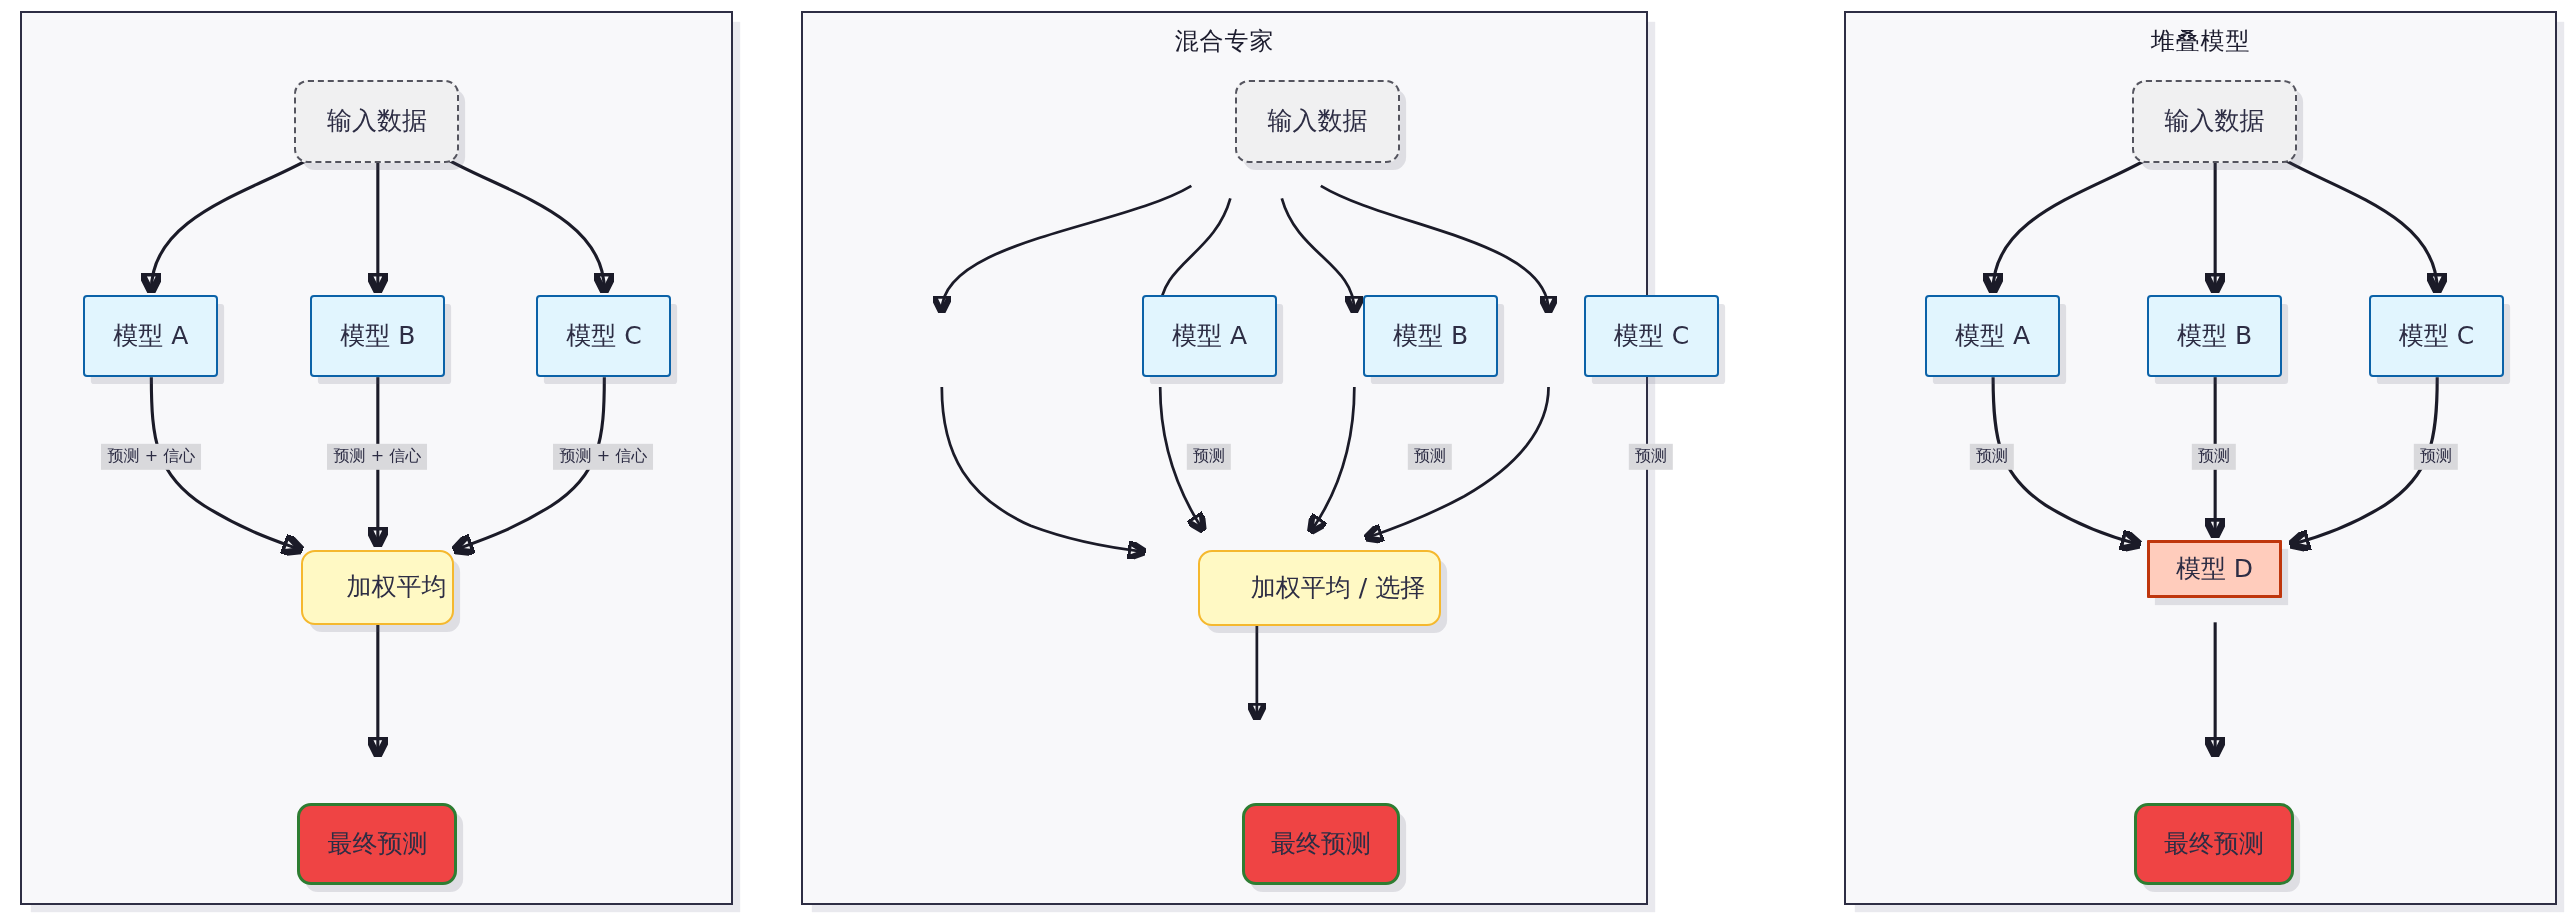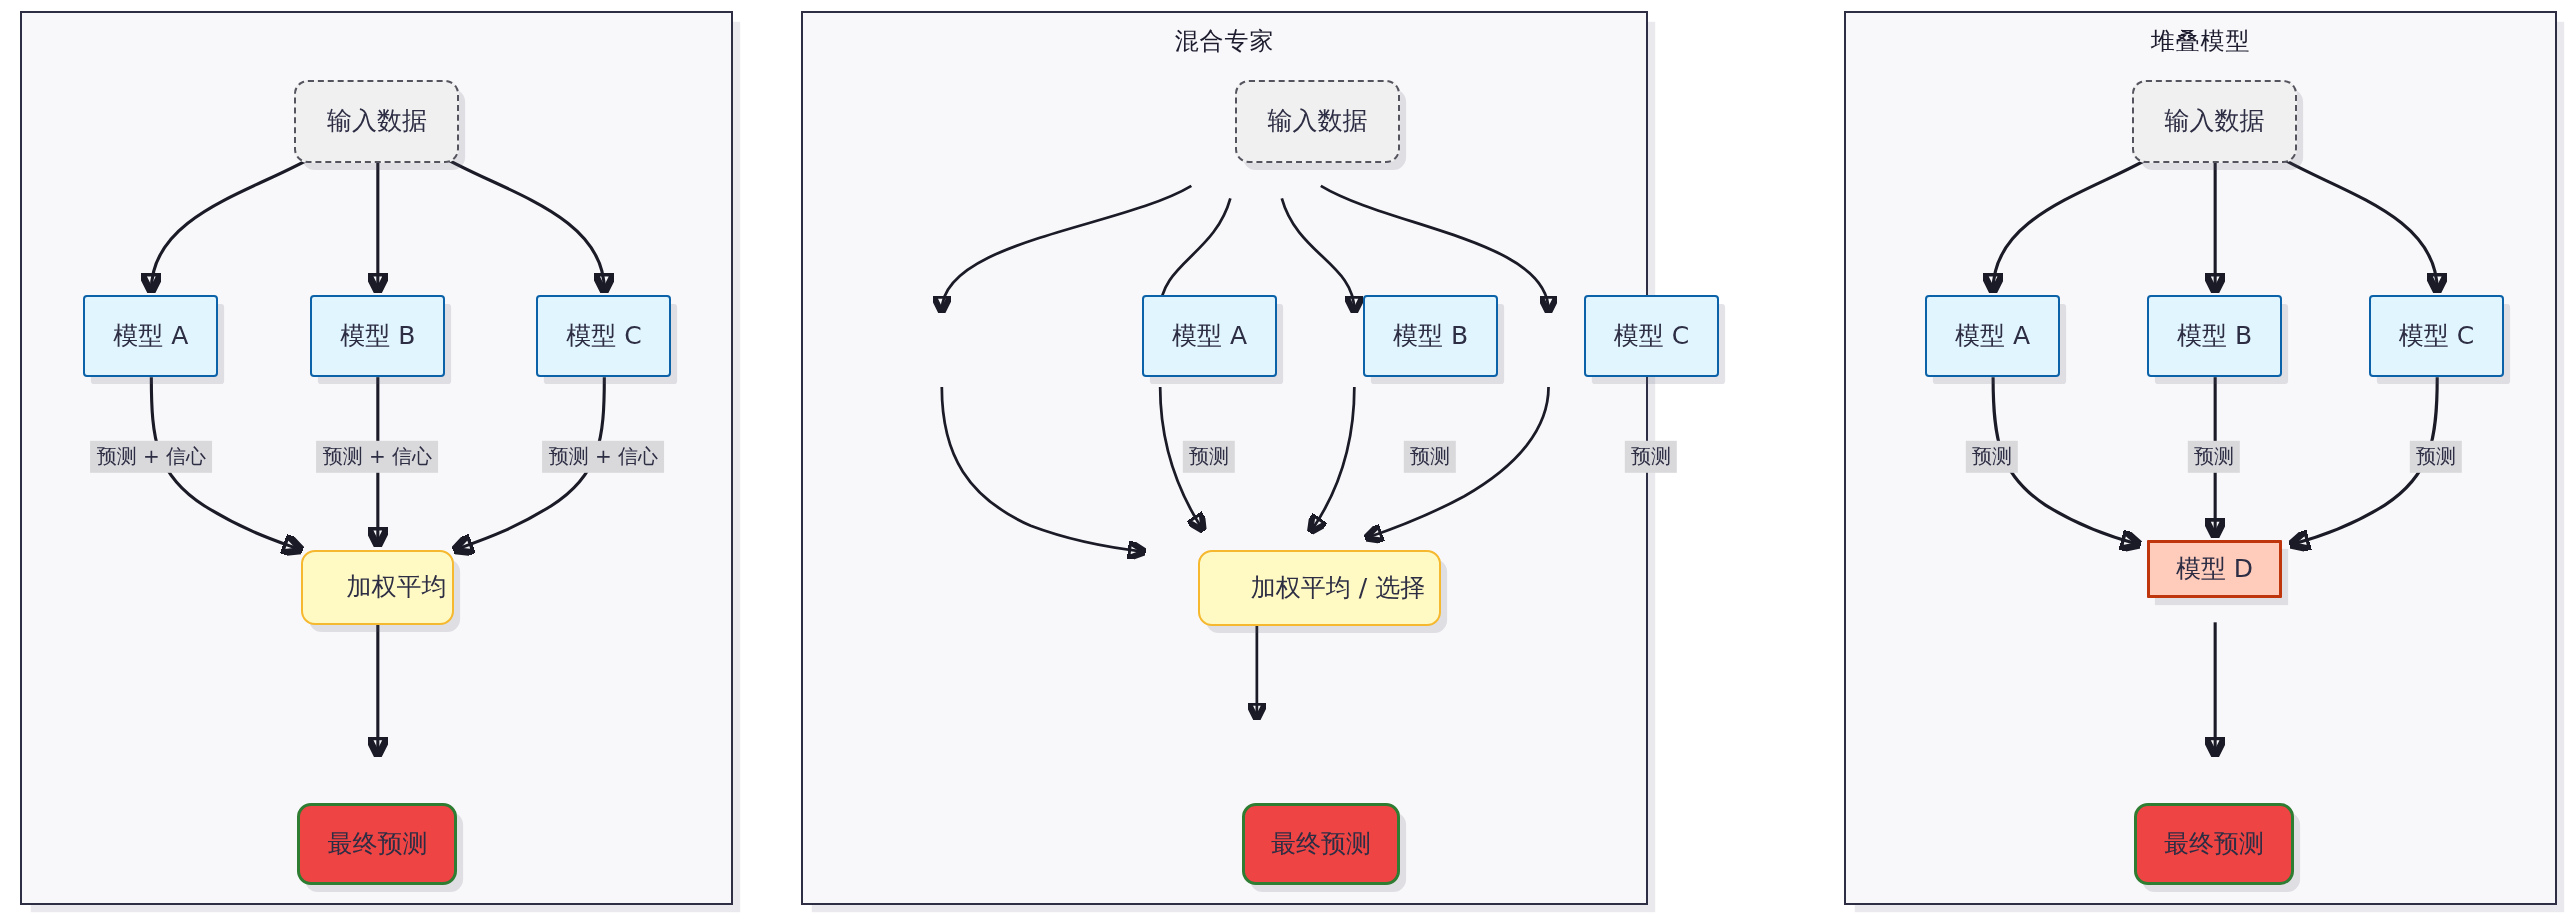--- a/index.html
+++ b/index.html
@@ -38,21 +38,21 @@
     background:#ffccbc;border:3.5px solid #bf360c;border-radius:0.9px;
   }
   .node-combine{
     background:#fff9c4;border:2.2px solid #f5b82e;border-radius:14px;padding-left:37px;
   }
   .node-final{
     background:#ef4444;border:3.5px solid #2e7d32;border-radius:14px;margin-top:44px;
   }
   .edge-label{
     position:absolute;transform:translate(-50%,-50%);
-    background:#d9d9dc;color:#2d2d44;font-size:20px;
+    background:#d9d9dc;color:#2d2d44;font-size:16px;
     padding:2.7px 6.2px;white-space:nowrap;
   }
 </style>
 </head>
 <body>
 
 <div class="stage">
 
   <div class="panel panel-1">
     <svg class="edges" viewBox="0 0 797 1002">

